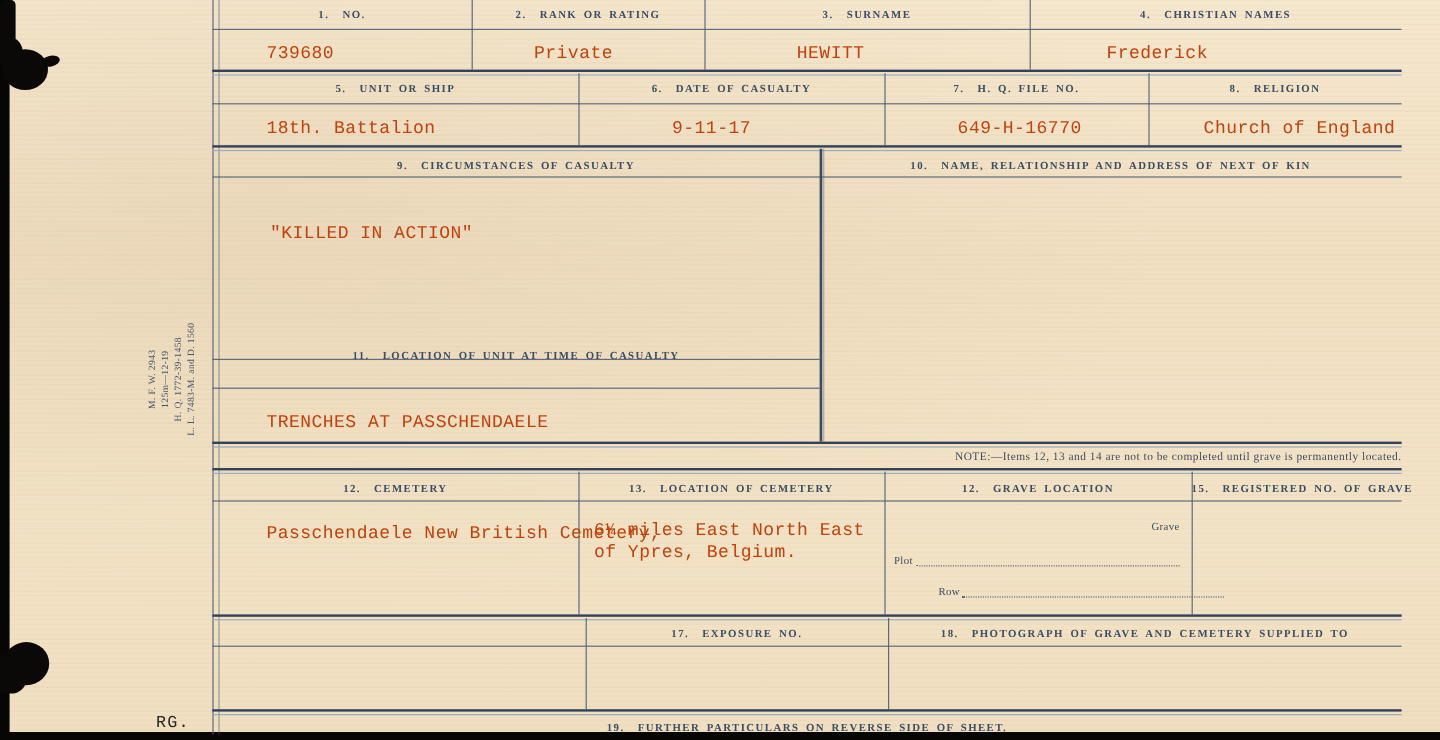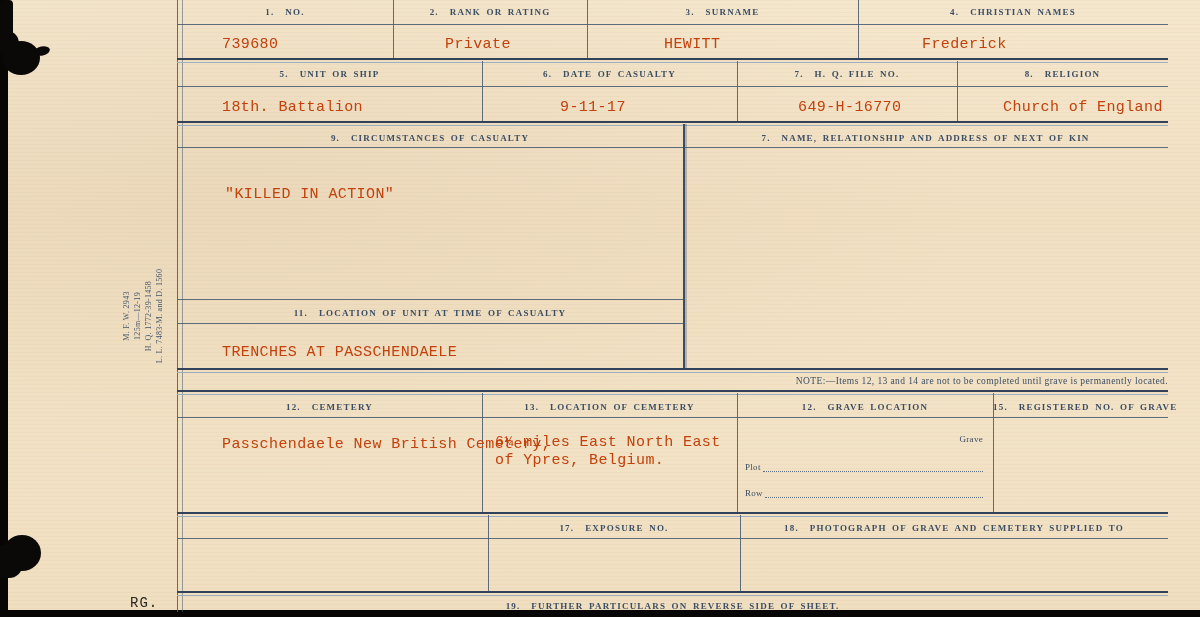--- a/index.html
+++ b/index.html
@@ -106,28 +106,28 @@
   <div class="vl" style="left:305px;top:61px;height:60px;"></div>
   <div class="vl" style="left:560px;top:61px;height:60px;"></div>
   <div class="vl" style="left:780px;top:61px;height:60px;"></div>
   <div class="typed" style="left:45px;top:99px;">18th. Battalion</div>
   <div class="typed" style="left:383px;top:99px;">9-11-17</div>
   <div class="typed" style="left:621px;top:99px;">649-H-16770</div>
   <div class="typed" style="left:826px;top:99px;">Church of England</div>
   <div class="Hl" style="top:121px;"></div>
 
   <div class="lbl" style="left:0;top:132px;width:506px;">9.  CIRCUMSTANCES OF CASUALTY</div>
-  <div class="lbl" style="left:506px;top:132px;width:485px;">7.  NAME, RELATIONSHIP AND ADDRESS OF NEXT OF KIN</div>
+  <div class="lbl" style="left:506px;top:132px;width:485px;">10.  NAME, RELATIONSHIP AND ADDRESS OF NEXT OF KIN</div>
   <div class="hl" style="left:0;top:147px;width:991px;"></div>
   <div class="vld" style="left:506px;top:124px;height:244px;"></div>
   <div class="typed" style="left:48px;top:186px;">"KILLED IN ACTION"</div>
   <div class="typed" style="left:560px;top:186px;"></div>
 
   <div class="hl" style="left:0;top:299px;width:506px;"></div>
-  <div class="lbl" style="left:0;top:307px;width:506px;">11.  LOCATION OF UNIT AT TIME OF CASUALTY</div>
+  <div class="lbl" style="left:0;top:290px;width:506px;">11.  LOCATION OF UNIT AT TIME OF CASUALTY</div>
   <div class="hl" style="left:0;top:323px;width:506px;"></div>
   <div class="typed" style="left:45px;top:344px;">TRENCHES AT PASSCHENDAELE</div>
   <div class="Hl" style="top:368px;"></div>
 
   <div class="note-text" style="left:0;top:375px;width:991px;">NOTE:—Items 12, 13 and 14 are not to be completed until grave is permanently located.</div>
   <div class="Hl" style="top:390px;"></div>
 
   <div class="lbl" style="left:0;top:401px;width:305px;">12.  CEMETERY</div>
   <div class="lbl" style="left:305px;top:401px;width:255px;">13.  LOCATION OF CEMETERY</div>
   <div class="lbl" style="left:560px;top:401px;width:256px;">12.  GRAVE LOCATION</div>
@@ -140,21 +140,21 @@
   <div class="typed" style="left:318px;top:434px;">6¼ miles East North East</div>
   <div class="typed" style="left:318px;top:452px;">of Ypres, Belgium.</div>
   <div class="gl-row" style="top:434px;flex-direction:column;">
     <span class="gl-lbl">Grave</span>
     <span class="leader"></span>
   </div>
   <div class="gl-row" style="top:462px;">
     <span class="gl-lbl">Plot</span>
     <span class="leader"></span>
   </div>
-  <div class="gl-row" style="top:488px;">
+  <div class="gl-row" style="top:488px;margin-left:37px;">
     <span class="gl-lbl">Row</span>
     <span class="leader"></span>
   </div>
   <div class="Hl" style="top:512px;"></div>
 
   <div class="lbl" style="left:311px;top:522px;width:252px;">17.  EXPOSURE NO.</div>
   <div class="lbl" style="left:563px;top:522px;width:428px;">18.  PHOTOGRAPH OF GRAVE AND CEMETERY SUPPLIED TO</div>
   <div class="hl" style="left:0;top:538px;width:991px;"></div>
   <div class="vl" style="left:311px;top:515px;height:76px;"></div>
   <div class="vl" style="left:563px;top:515px;height:76px;"></div>

